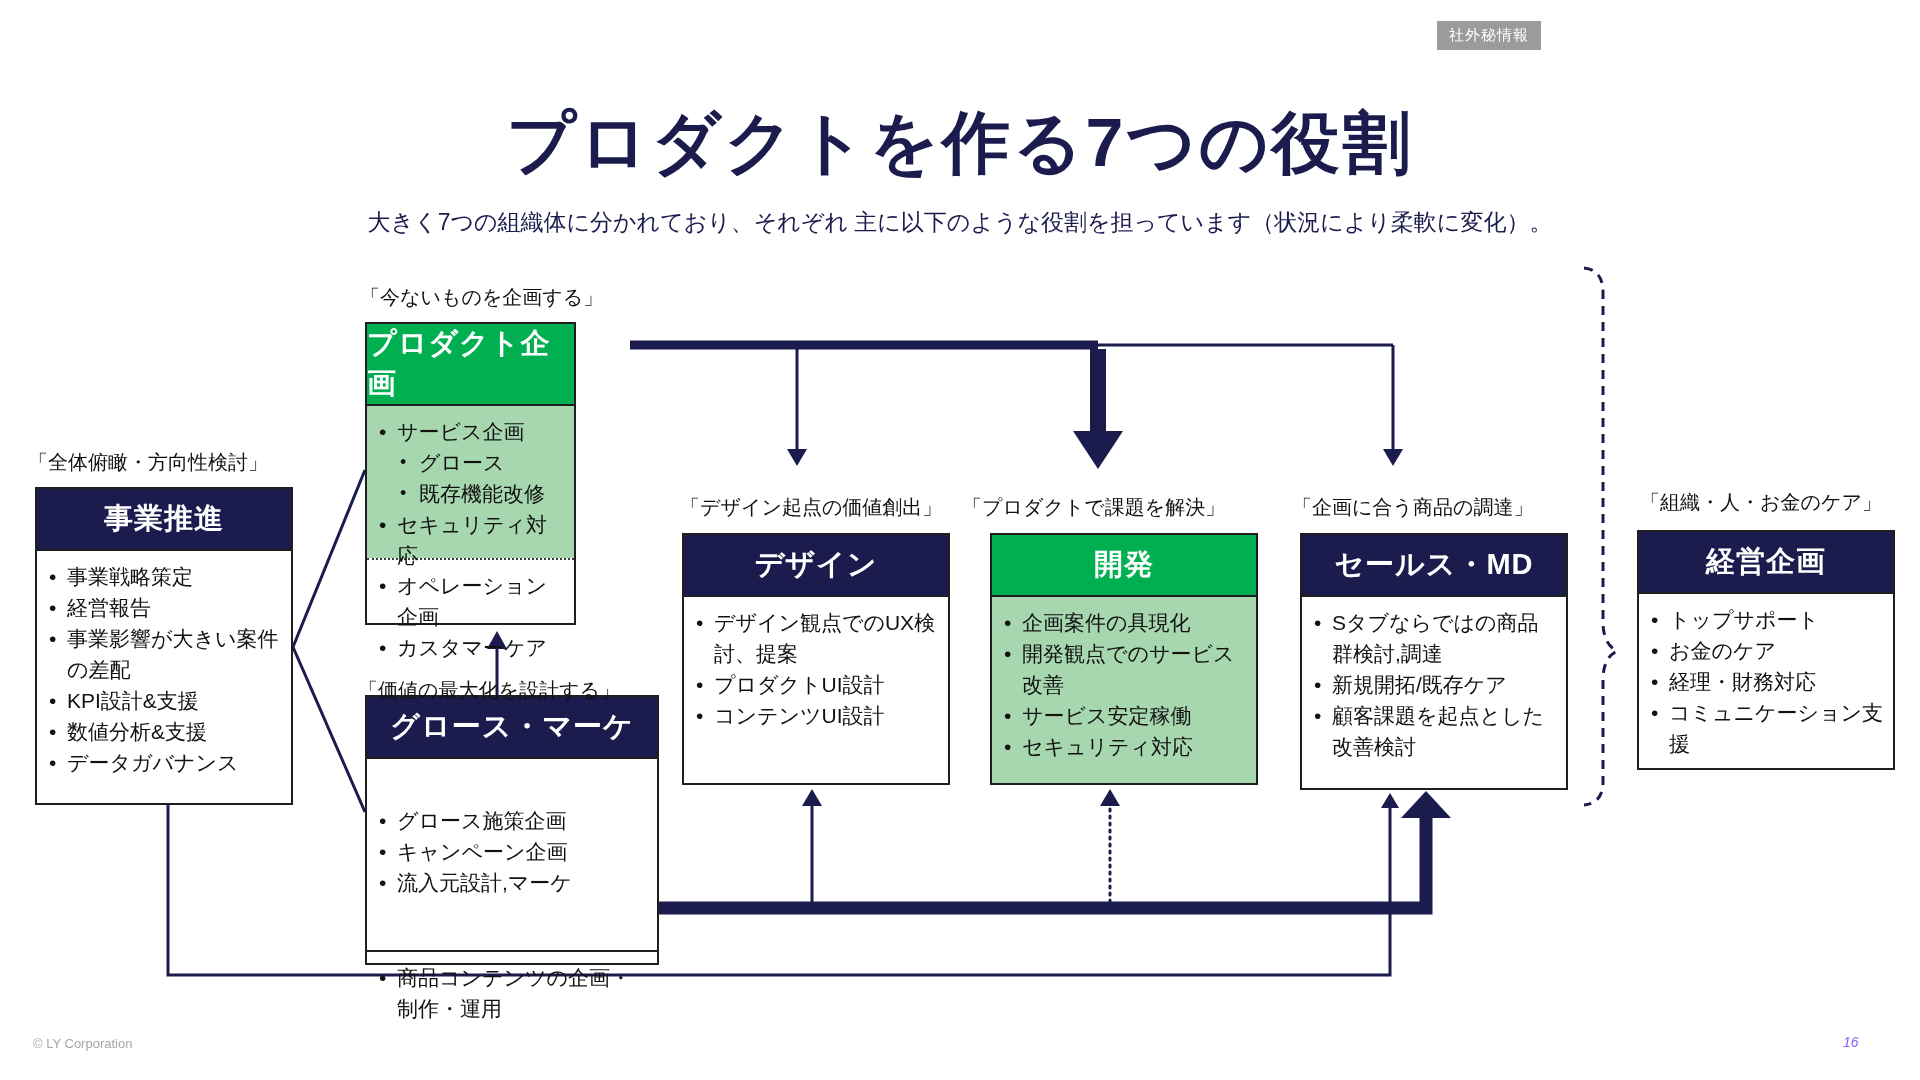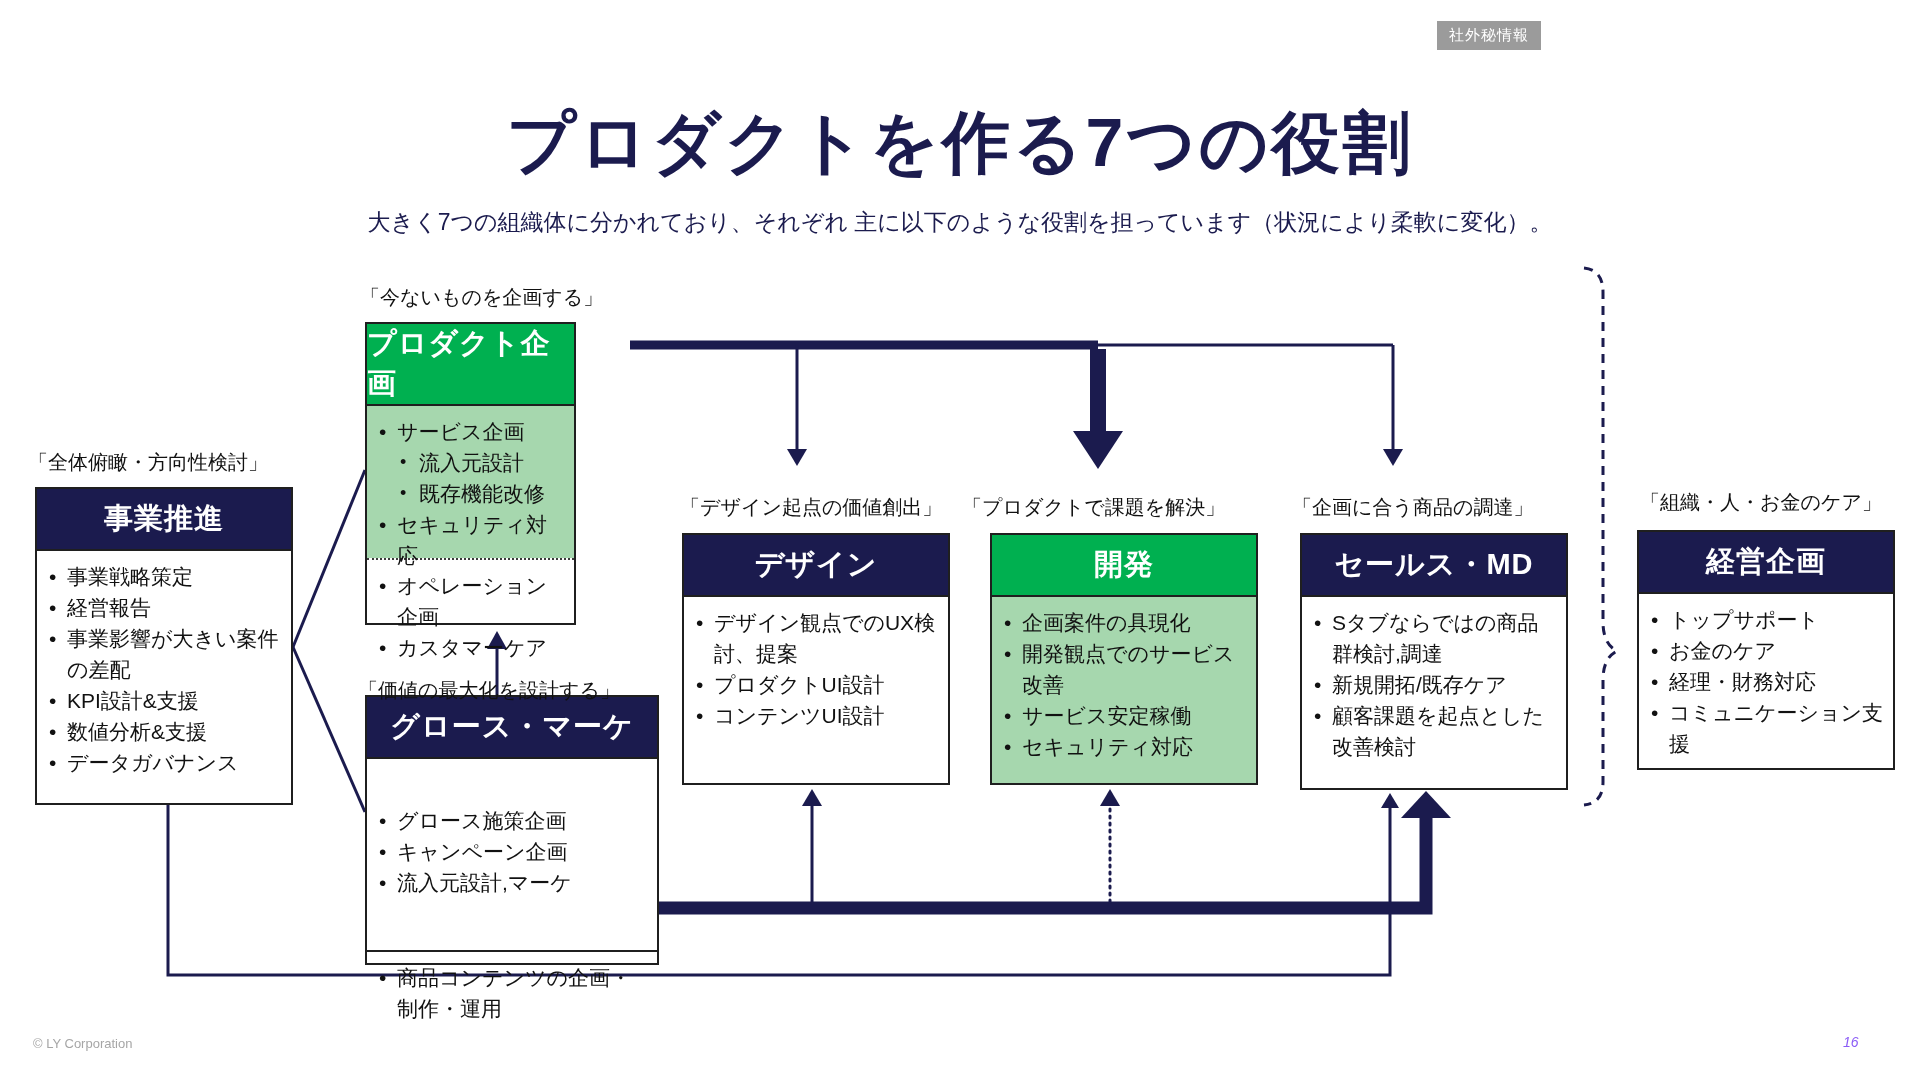--- a/index.html
+++ b/index.html
@@ -105,21 +105,21 @@
       <li class="li">KPI設計&amp;支援</li>
       <li class="li">数値分析&amp;支援</li>
       <li class="li">データガバナンス</li>
     </ul>
   </section>
 
   <section class="box" style="left:365px;top:322px;width:211px;height:303px;">
     <header class="box-head green-head" style="flex-basis:64px;">プロダクト企画</header>
     <ul class="box-body green-body" style="height:152px;">
       <li class="li">サービス企画</li>
-      <li class="li nested">流入元設計</li>
+      <li class="li nested">グロース</li>
       <li class="li nested">既存機能改修</li>
       <li class="li">セキュリティ対応</li>
     </ul>
     <ul class="box-body dotted-top grow">
       <li class="li">オペレーション企画</li>
       <li class="li">カスタマーケア</li>
     </ul>
   </section>
 
   <section class="box" style="left:365px;top:695px;width:294px;height:270px;gap:36px;">

